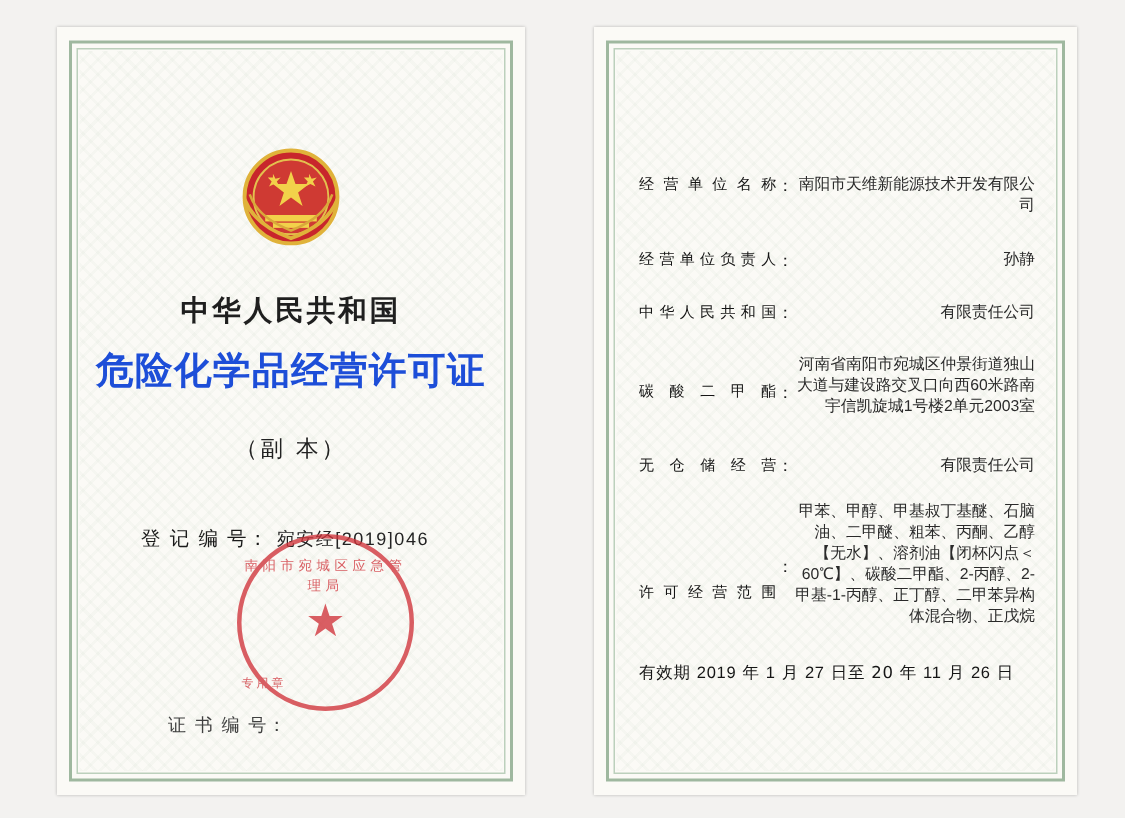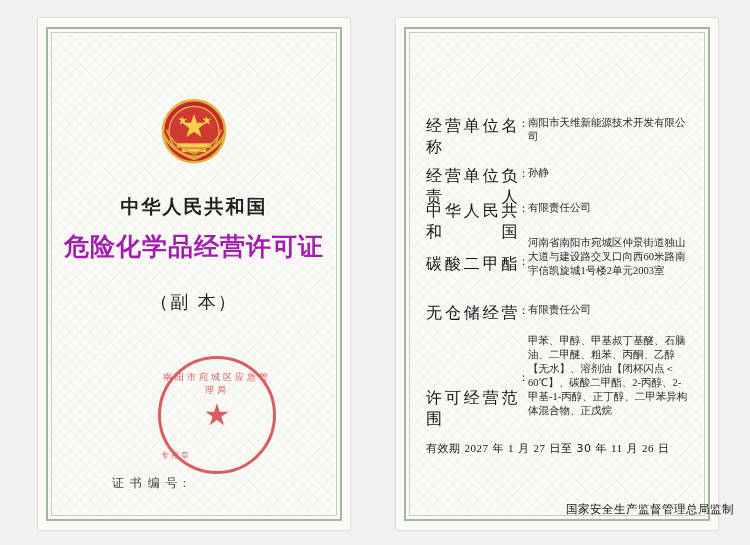--- a/index.html
+++ b/index.html
@@ -90,30 +90,30 @@
   }
   .main-title {
     position: absolute;
     left: 0;
     right: 0;
     top: 212px;
     text-align: center;
     font-size: 25px;
     font-weight: bold;
     letter-spacing: 1px;
-    color: #a21caf;
+    color: #1d4ed8;
     font-family: "DejaVu Serif", "Liberation Serif", serif;
   }
   .sub-title {
     position: absolute;
     left: 0;
     right: 0;
     top: 272px;
     text-align: center;
-    font-size: 18px;
+    font-size: 15px;
     color: #222;
     letter-spacing: 2px;
   }
   .field-row {
     position: absolute;
     font-size: 13px;
     color: #1a1a1a;
     letter-spacing: 1px;
   }
   .field-label {
@@ -198,21 +198,21 @@
     font-size: 11px;
     color: #1a1a1a;
   }
   .r-label {
     position: absolute;
     left: 0;
     top: 0;
     width: 92px;
     text-align: justify;
     text-align-last: justify;
-    font-size: 16px;
+    font-size: 10px;
     letter-spacing: 0.5px;
     color: #141414;
   }
   .r-colon {
     position: absolute;
     left: 92px;
     top: 0;
     font-size: 11px;
   }
   .r-value {
@@ -237,21 +237,22 @@
   }
   .issuer {
     position: absolute;
     right: 16px;
     bottom: 28px;
     font-size: 11.5px;
     color: #141414;
     letter-spacing: 0.5px;
   }
   .handwrite {
-    font-family: Liberation Serif, serif;
+    font-family: Liberation Sans, sans-serif;
+    text-align: right;
   }
 </style>
 </head>
 <body>
 
 <div class="page">
 
   <div class="cert cert-left">
     <div class="border-outer"></div>
     <div class="border-inner"></div>
@@ -268,20 +269,24 @@
         <rect x="36" y="68" width="28" height="4" fill="#f2d14a"></rect>
         <path d="M14,50 Q22,70 50,80 Q78,70 86,50" fill="none" stroke="#e0b23a" stroke-width="3"></path>
         <path d="M18,46 Q24,64 50,74 Q76,64 82,46" fill="none" stroke="#d9a93a" stroke-width="2"></path>
       </svg>
     </div>
 
     <div class="country">中华人民共和国</div>
     <div class="main-title">危险化学品经营许可证</div>
     <div class="sub-title">（副  本）</div>
 
+    <div class="field-row row-reg">
+      <span class="field-label">登 记 编 号：</span>
+      <span class="field-value handwrite">宛安经[2019]046</span>
+    </div>
 
 
     <div class="seal">
       <div class="seal-text">南阳市宛城区应急管理局</div>
       <div class="seal-star">★</div>
       <div class="seal-text-bottom">专用章</div>
     </div>
 
 
     <div class="cert-no">证 书 编 号：</div>
@@ -323,29 +328,28 @@
     </div>
 
     <div class="r-row" style="top:316px;">
       <span class="r-label" style="top:54px;">许可经营范围</span>
       <span class="r-colon" style="top:36px;">：</span>
       <span class="r-value handwrite">甲苯、甲醇、甲基叔丁基醚、石脑油、二甲醚、粗苯、丙酮、乙醇【无水】、溶剂油【闭杯闪点＜60℃】、碳酸二甲酯、2-丙醇、2-甲基-1-丙醇、正丁醇、二甲苯异构体混合物、正戊烷</span>
     </div>
 
     <div class="valid-row">
       <span class="seg">有效期</span>
-      <span class="seg handwrite">2027</span>
+      <span class="seg handwrite">2019</span>
       <span class="seg">年</span>
       <span class="seg handwrite">1</span>
       <span class="seg">月</span>
       <span class="seg handwrite">27</span>
       <span class="seg">日至</span>
-      <span class="seg">30  年</span>
+      <span class="seg">20  年</span>
       <span class="seg handwrite">11</span>
       <span class="seg">月</span>
       <span class="seg handwrite">26</span>
       <span class="seg">日</span>
     </div>
   </div>
 
-  <div class="issuer">国家安全生产监督管理总局监制</div>
 
 </div>
 
 </body></html>

